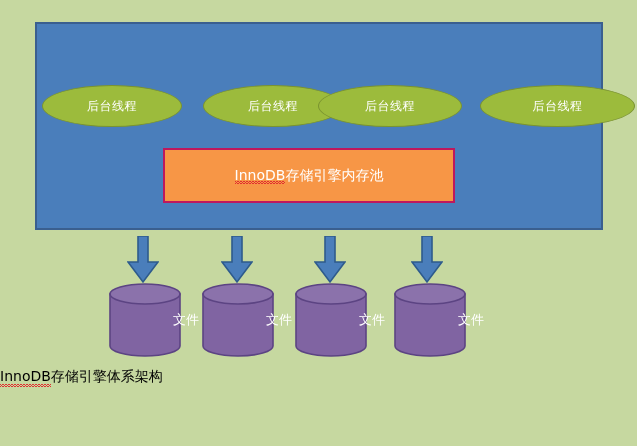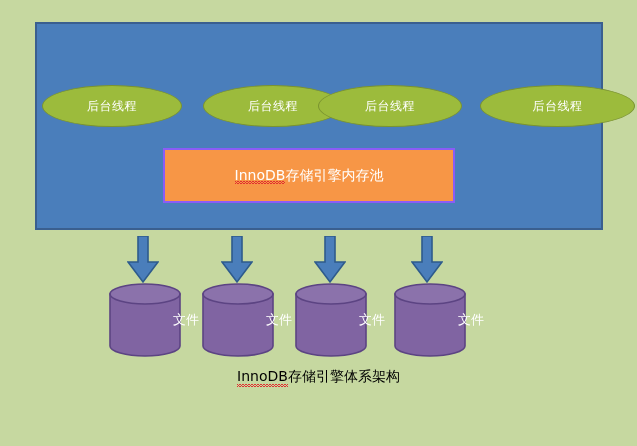--- a/index.html
+++ b/index.html
@@ -67,21 +67,21 @@
   .te3 { left: 443px; width: 155px; }
 
   
   .memory-pool {
     position: absolute;
     left: 163px;
     top: 148px;
     width: 292px;
     height: 55px;
     background: #f79646;
-    border: 2px solid #8b5cf6;
+    border: 2px solid #be185d;
     box-sizing: border-box;
     display: flex;
     align-items: center;
     justify-content: center;
   }
   .memory-pool .lbl {
     color: #ffffff;
     font-size: 14px;
     line-height: 1;
     white-space: nowrap;
@@ -141,21 +141,20 @@
   .c1 { left: 202px; top: 283px; }
   .c2 { left: 295px; top: 283px; }
   .c3 { left: 394px; top: 283px; }
 
   
   .caption {
     position: absolute;
     left: 0;
     top: 366px;
     width: 637px;
-    text-align: center;
   }
   .caption .lbl {
     color: #000000;
     font-size: 14px;
     line-height: 1.2;
     white-space: nowrap;
   }
 </style>
 </head>
 <body>

